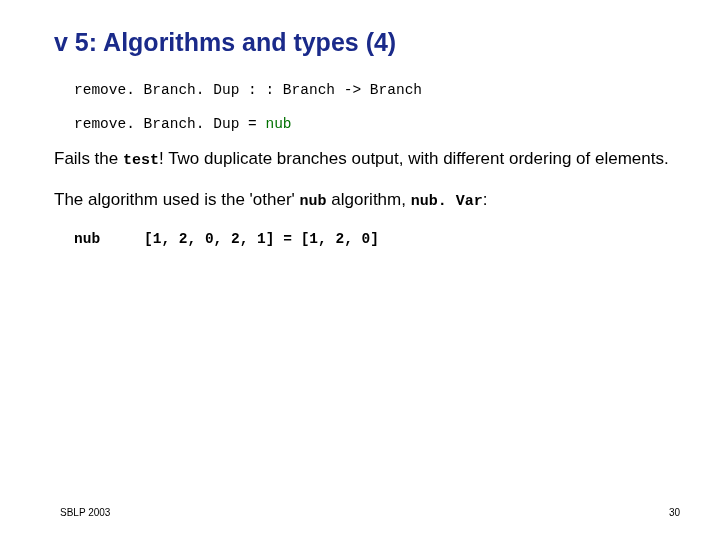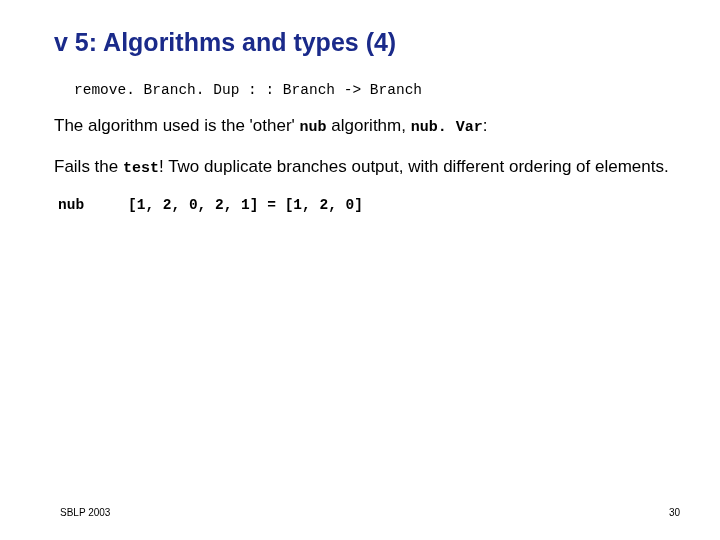--- a/index.html
+++ b/index.html
@@ -45,21 +45,21 @@
   }
   .body-text .mono {
     font-family: "Courier New", monospace;
     font-weight: bold;
     font-size: 15px;
   }
   .eq {
     font-family: "Courier New", monospace;
     font-weight: bold;
     font-size: 14.5px;
-    margin: 4px 0 6px 4px;
+    margin: 4px 0 6px 20px;
     color: #000000;
   }
   .eq .lhs-fn { display: inline-block; min-width: 70px; }
   .footer {
     position: absolute;
     left: 60px;
     right: 40px;
     bottom: 22px;
     font-family: Arial, sans-serif;
     font-size: 10px;
@@ -69,27 +69,30 @@
 </style>
 </head>
 <body>
 
 <div class="slide">
 
   <h1 class="title">v 5: Algorithms and types (4)</h1>
 
   <div class="code-block">remove. Branch. Dup : : Branch -&gt; Branch</div>
 
+  <div class="code-block">
+    <span>remove. Branch. Dup = </span><span class="kw">nub</span>
+  </div>
+
+  <p class="body-text">
+    <span>Fails the </span><span class="mono">test</span><span>! Two duplicate branches output, with different ordering of elements.</span>
+  </p>
 
   <p class="body-text">
     <span>The algorithm used is the 'other' </span><span class="mono">nub</span><span> algorithm, </span><span class="mono">nub. Var</span><span>:</span>
-  </p>
-
-  <p class="body-text">
-    <span>Fails the </span><span class="mono">test</span><span>! Two duplicate branches output, with different ordering of elements.</span>
   </p>
 
   <div class="eq">
     <span class="lhs-fn">nub</span><span>[1, 2, 0, 2, 1] = [1, 2, 0]</span>
   </div>
 
 
 
   <div class="footer">
     <span>SBLP 2003</span>

